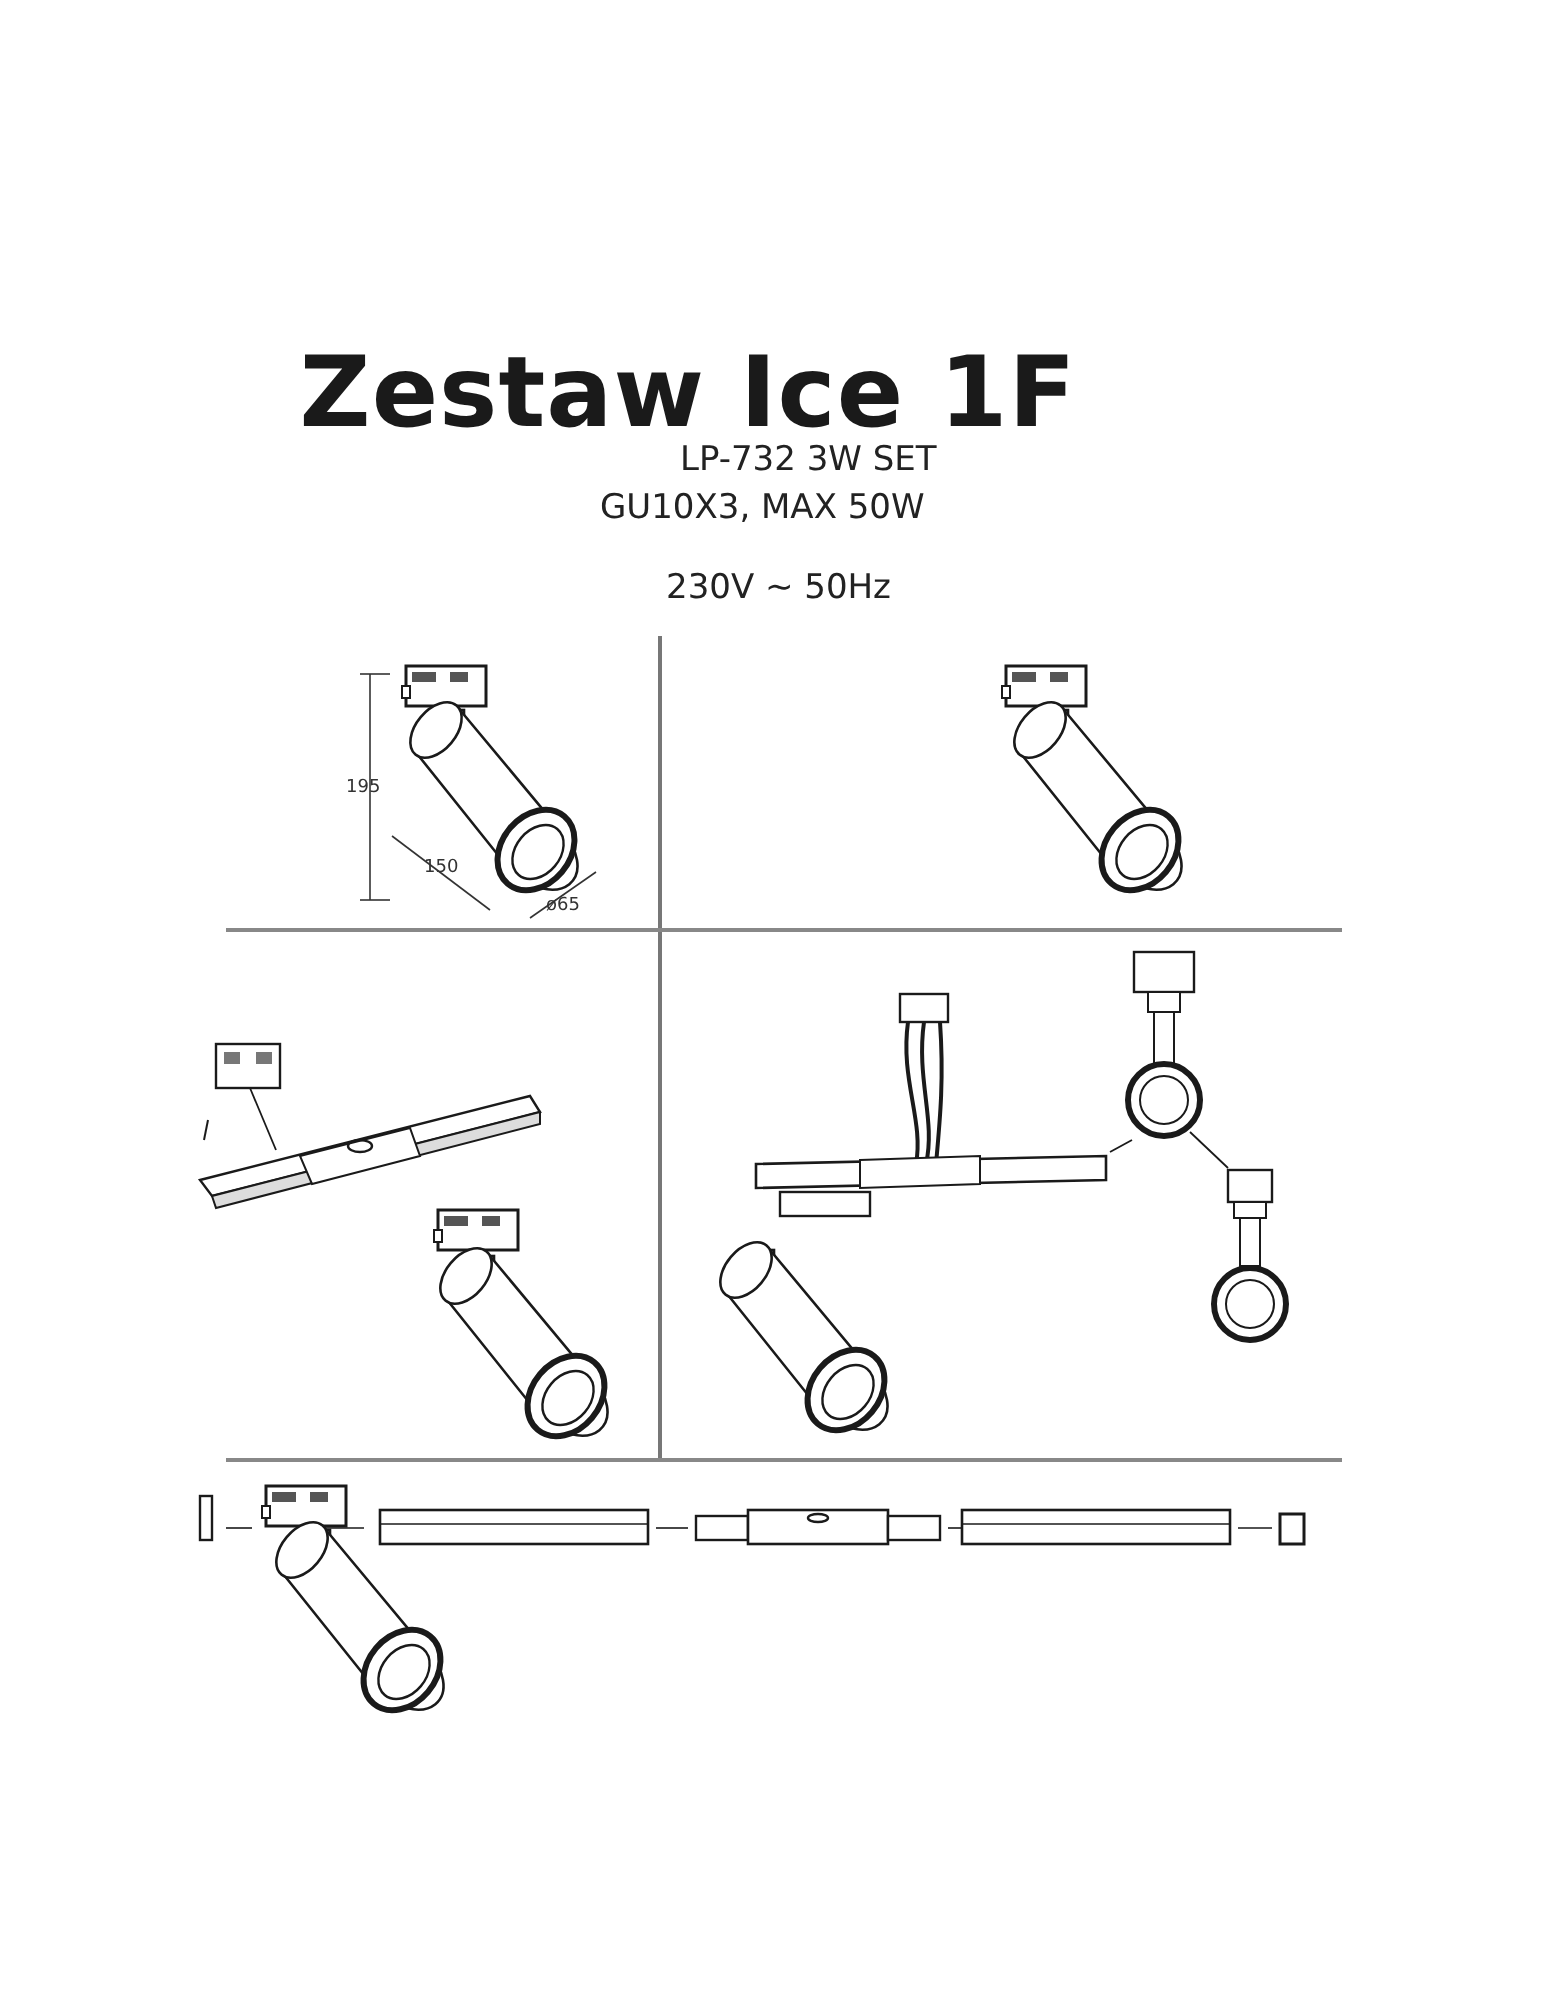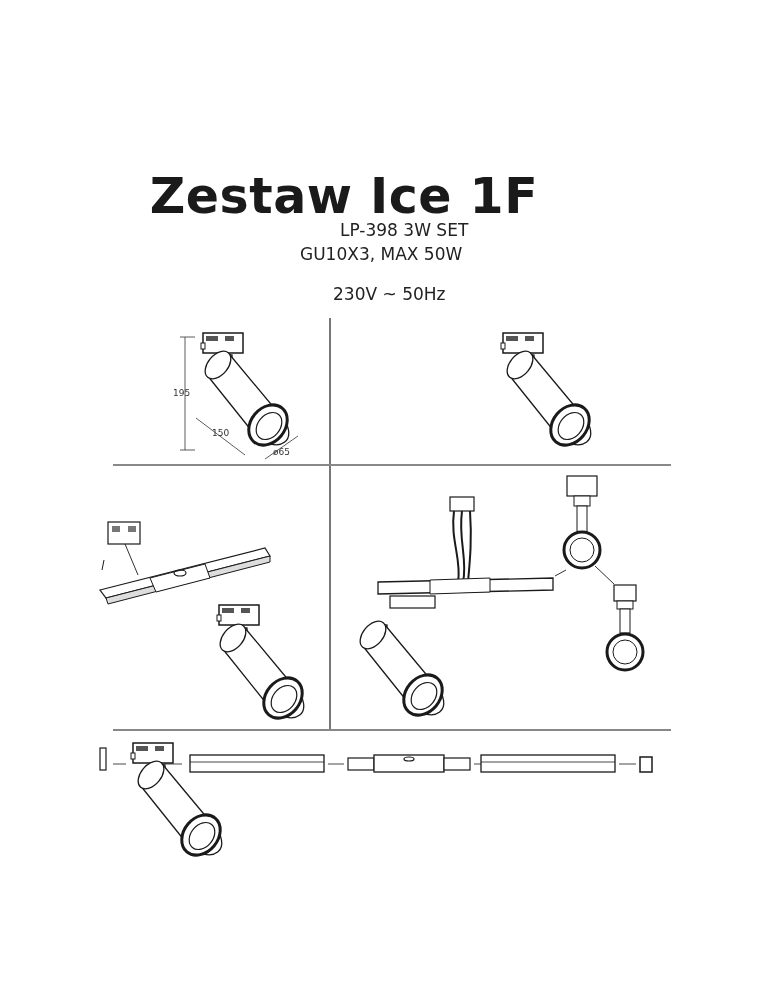--- a/index.html
+++ b/index.html
@@ -11,21 +11,21 @@
   .s3{left:333px;top:284px;}
   .hline{position:absolute;height:2px;background:#888;}
   .vline{position:absolute;width:2px;background:#777;}
   svg{position:absolute;left:0;top:0;}
   .dim{font-family:"DejaVu Sans",sans-serif;font-size:9px;fill:#333;}
 </style>
 </head>
 <body>
 
 <div class="title">Zestaw Ice 1F</div>
-<div class="sub s1">LP-398 3W SET</div>
+<div class="sub s1">LP-732 3W SET</div>
 <div class="sub s2">GU10X3, MAX 50W</div>
 <div class="sub s3">230V ~ 50Hz</div>
 
 <div class="vline" style="left:329px;top:318px;height:412px;"></div>
 <div class="hline" style="left:113px;top:464px;width:558px;"></div>
 <div class="hline" style="left:113px;top:729px;width:558px;"></div>
 
 <svg width="774" height="1000" viewBox="0 0 774 1000">
   <defs>
     <g id="adapter">

